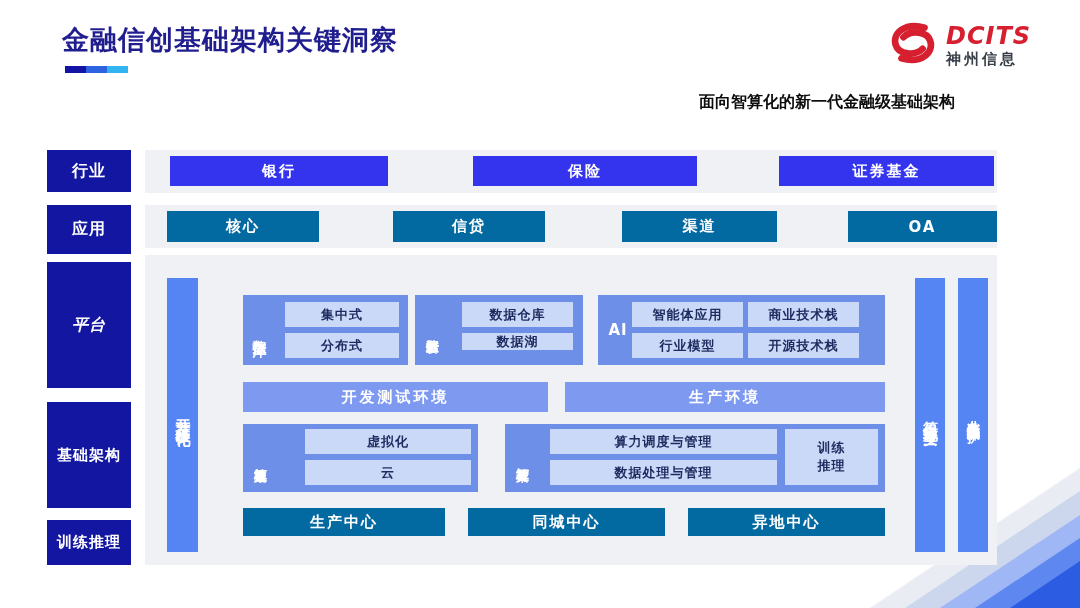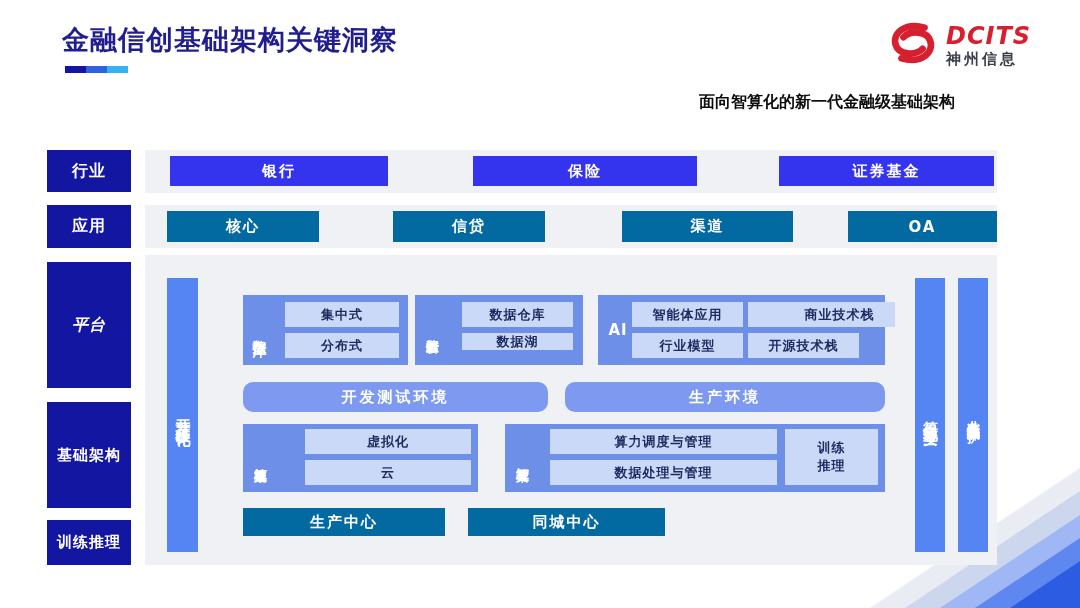--- a/index.html
+++ b/index.html
@@ -39,21 +39,21 @@
   
   .group{background:#6e8fe8;}
   .glabel{position:absolute;top:0;bottom:0;color:#fff;font-weight:bold;font-size:14px;
           writing-mode:vertical-rl;text-orientation:upright;
           display:flex;align-items:center;justify-content:center;letter-spacing:1px;}
   .glabel.h{writing-mode:horizontal-tb;font-size:15px;}
   .chip{position:absolute;background:#cbd9f8;color:#1c2a5e;font-size:13px;font-weight:bold;
         display:flex;align-items:center;justify-content:center;letter-spacing:1px;}
   .chip.wrap{text-align:center;line-height:1.35;padding:0 30px;box-sizing:border-box;}
   .envbar{background:#7e9af0;color:#fff;font-weight:bold;font-size:15px;
-          display:flex;align-items:center;justify-content:center;letter-spacing:3px;border-radius:10px;}
+          display:flex;align-items:center;justify-content:center;letter-spacing:3px;}
   
   .tri{position:absolute;right:0;bottom:0;clip-path:polygon(100% 0,100% 100%,0 100%);z-index:0;}
   .content{z-index:2;}
 </style>
 </head>
 <body>
 
 <div>
   <div class="tri" style="width:210px;height:140px;background:#e9ecf2;"></div>
   <div class="tri" style="width:175px;height:117px;background:#ccd6ec;"></div>
@@ -76,35 +76,35 @@
     </svg>
   </span>
   <span class="logo-text">
     <span class="logo-brand">DCITS</span>
     <span class="logo-company">神州信息</span>
   </span>
 </div>
 <div class="abs subtitle content">面向智算化的新一代金融级基础架构</div>
 
 <div class="abs navlabel content" style="top:150px;height:42px;">行业</div>
-<div class="abs navlabel content" style="top:205px;height:43px;">应用</div>
+<div class="abs navlabel content" style="top:205px;height:49px;">应用</div>
 <div class="abs navlabel content" style="top:262px;height:126px;font-style:italic;">平台</div>
 <div class="abs navlabel content" style="top:402px;height:106px;font-size:15px;">基础架构</div>
 <div class="abs navlabel content" style="top:520px;height:45px;font-size:15px;">训练推理</div>
 
 <div class="abs strip content" style="top:150px;height:43px;">
   <div class="abs btn1" style="left:25px;top:6px;width:218px;height:30px;">银行</div>
   <div class="abs btn1" style="left:328px;top:6px;width:224px;height:30px;">保险</div>
   <div class="abs btn1" style="left:634px;top:6px;width:215px;height:30px;">证券基金</div>
 </div>
 
 <div class="abs strip content" style="top:205px;height:43px;">
   <div class="abs btn2" style="left:22px;top:6px;width:152px;height:31px;">核心</div>
   <div class="abs btn2" style="left:248px;top:6px;width:152px;height:31px;">信贷</div>
-  <div class="abs btn2" style="left:477px;top:6px;width:171px;height:31px;">渠道</div>
+  <div class="abs btn2" style="left:477px;top:6px;width:155px;height:31px;">渠道</div>
   <div class="abs btn2" style="left:703px;top:6px;width:149px;height:31px;">OA</div>
 </div>
 
 <div class="abs panel content" style="top:255px;height:310px;">
 
   <div class="abs vbar" style="left:22px;top:23px;width:31px;height:274px;">开发运维一体化</div>
 
   <div class="abs group" style="left:98px;top:40px;width:165px;height:70px;">
     <div class="glabel" style="left:6px;width:22px;">数据库</div>
     <div class="chip" style="left:42px;top:7px;width:114px;height:25px;">集中式</div>
@@ -113,21 +113,21 @@
 
   <div class="abs group" style="left:270px;top:40px;width:168px;height:70px;">
     <div class="glabel" style="left:6px;width:22px;font-size:13px;letter-spacing:0;">数据分析</div>
     <div class="chip" style="left:47px;top:7px;width:111px;height:25px;">数据仓库</div>
     <div class="chip" style="left:47px;top:38px;width:111px;height:17px;">数据湖</div>
   </div>
 
   <div class="abs group" style="left:453px;top:40px;width:287px;height:70px;">
     <div class="glabel h" style="left:8px;width:24px;">AI</div>
     <div class="chip" style="left:34px;top:7px;width:111px;height:25px;">智能体应用</div>
-    <div class="chip" style="left:150px;top:7px;width:111px;height:25px;padding-left:36px;">商业技术栈</div>
+    <div class="chip" style="left:150px;top:7px;width:111px;height:25px;">商业技术栈</div>
     <div class="chip" style="left:34px;top:38px;width:111px;height:25px;">行业模型</div>
     <div class="chip" style="left:150px;top:38px;width:111px;height:25px;">开源技术栈</div>
   </div>
 
   <div class="abs envbar" style="left:98px;top:127px;width:305px;height:30px;">开发测试环境</div>
   <div class="abs envbar" style="left:420px;top:127px;width:320px;height:30px;">生产环境</div>
 
   <div class="abs group" style="left:98px;top:169px;width:235px;height:68px;">
     <div class="glabel" style="left:6px;width:22px;font-size:13px;letter-spacing:0;">通算框架</div>
     <div class="chip" style="left:62px;top:5px;width:166px;height:25px;">虚拟化</div>
@@ -136,16 +136,17 @@
 
   <div class="abs group" style="left:360px;top:169px;width:380px;height:68px;">
     <div class="glabel" style="left:6px;width:22px;font-size:13px;letter-spacing:0;">智算框架</div>
     <div class="chip" style="left:45px;top:5px;width:227px;height:25px;">算力调度与管理</div>
     <div class="chip" style="left:45px;top:36px;width:227px;height:25px;">数据处理与管理</div>
     <div class="chip wrap" style="left:280px;top:5px;width:93px;height:56px;">训练推理</div>
   </div>
 
   <div class="abs btn2" style="left:98px;top:253px;width:202px;height:28px;">生产中心</div>
   <div class="abs btn2" style="left:323px;top:253px;width:197px;height:28px;">同城中心</div>
+  <div class="abs btn2" style="left:543px;top:253px;width:197px;height:28px;">异地中心</div>
 
   <div class="abs vbar" style="left:770px;top:23px;width:30px;height:274px;">等保合规安全</div>
   <div class="abs vbar small" style="left:813px;top:23px;width:30px;height:274px;">业务连续性及数据保护</div>
 </div>
 
 </body></html>

